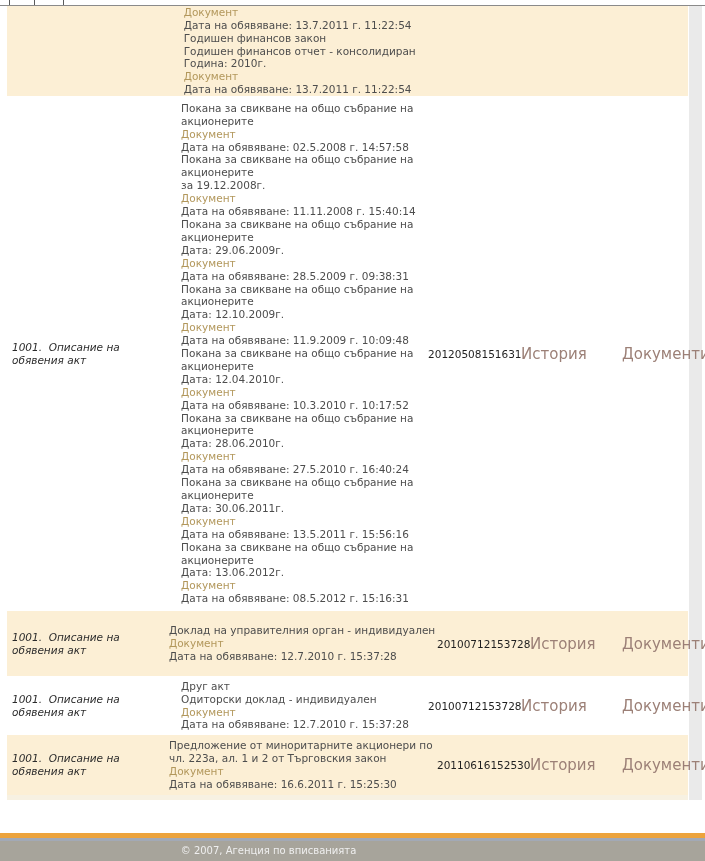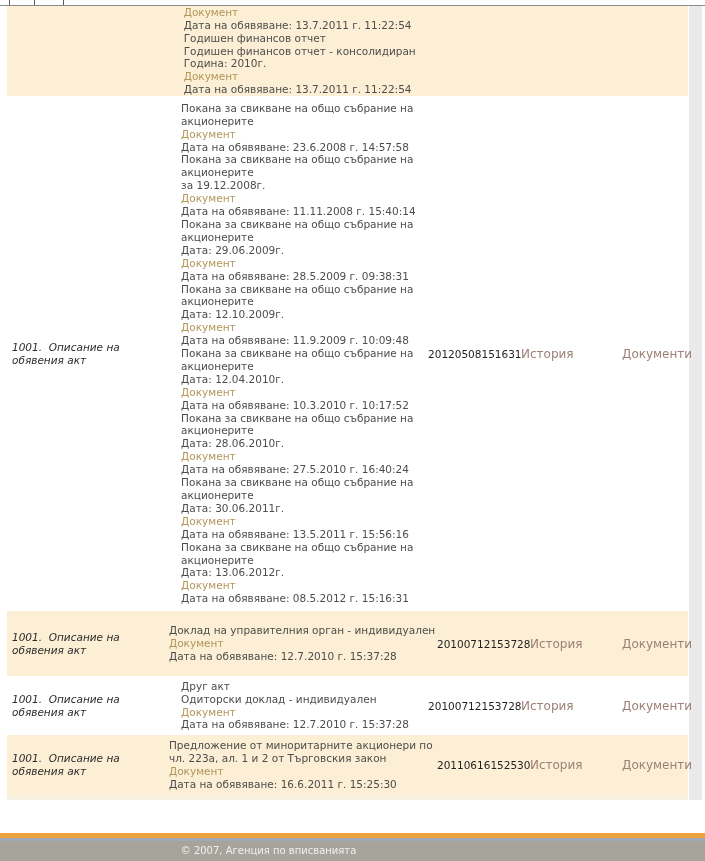--- a/index.html
+++ b/index.html
@@ -20,21 +20,21 @@
   .white{background:#ffffff;}
   .c{box-sizing:border-box;display:flex;flex-direction:column;justify-content:center;}
   .c1{width:141px;padding-left:5px;font-size:10.5px;line-height:13px;color:#2b2b2b;}
   .lbl-line{white-space:nowrap;font-style:italic;}
   .c2{width:267px;padding-left:4px;margin-left:40px;}
   .ln{font-size:10.5px;line-height:12.9px;color:#4d4d4d;white-space:nowrap;}
   .ln.doc{color:var(--label_gold,#B2975B);}
   .c3{width:93px;padding-left:5px;font-size:10.5px;color:#1f1f1f;white-space:nowrap;}
   .c4{width:105px;padding-left:5px;}
   .c5{width:75px;padding-left:9px;}
-  .lnk{font-size:12px;color:var(--link_color,#9C8077);cursor:pointer;white-space:nowrap;}
+  .lnk{font-size:15px;color:var(--link_color,#9C8077);cursor:pointer;white-space:nowrap;}
   .table-bottom{width:681px;height:5px;background:#F7F1E2;}
   
   .footer-orange{position:absolute;top:833px;left:0;width:705px;height:5px;background:var(--footer_orange,#ECA33C);}
   .footer-line{position:absolute;top:838px;left:0;width:705px;height:3px;background:#A2A9B6;}
   .footer-band{position:absolute;top:841px;left:0;width:705px;height:20px;background:var(--footer_gray,#A7A49B);}
   .copyright{position:absolute;top:845px;left:16px;width:505px;text-align:center;
     font-size:10px;color:#EFEFEF;}
 </style>
 </head>
 <body>
@@ -47,40 +47,40 @@
 
 <div class="gutter"></div>
 
 <div class="rtable">
   <div>
       <div class="trow cream" style="height: 90px;">
         <div class="c c1"></div>
         <div class="c c2">
           <div class="ln doc">Документ</div>
           <div class="ln">Дата на обявяване: 13.7.2011 г. 11:22:54</div>
-          <div class="ln">Годишен финансов отчет</div>
+          <div class="ln">Годишен финансов закон</div>
           <div class="ln">Годишен финансов отчет - консолидиран</div>
           <div class="ln">Година: 2010г.</div>
           <div class="ln doc">Документ</div>
           <div class="ln">Дата на обявяване: 13.7.2011 г. 11:22:54</div>
         </div>
         <div class="c c3"></div>
         <div class="c c4"></div>
         <div class="c c5"></div>
       </div>
       <div class="trow white" style="height: 515px;">
         <div class="c c1">
           <div class="lbl-line">1001.&nbsp; Описание на</div>
           <div class="lbl-line">обявения акт</div>
         </div>
         <div class="c c2">
           <div class="ln">Покана за свикване на общо събрание на</div>
           <div class="ln">акционерите</div>
           <div class="ln doc">Документ</div>
-          <div class="ln">Дата на обявяване: 23.6.2008 г. 14:57:58</div>
+          <div class="ln">Дата на обявяване: 02.5.2008 г. 14:57:58</div>
           <div class="ln">Покана за свикване на общо събрание на</div>
           <div class="ln">акционерите</div>
           <div class="ln">за 19.12.2008г.</div>
           <div class="ln doc">Документ</div>
           <div class="ln">Дата на обявяване: 11.11.2008 г. 15:40:14</div>
           <div class="ln">Покана за свикване на общо събрание на</div>
           <div class="ln">акционерите</div>
           <div class="ln">Дата: 29.06.2009г.</div>
           <div class="ln doc">Документ</div>
           <div class="ln">Дата на обявяване: 28.5.2009 г. 09:38:31</div>

